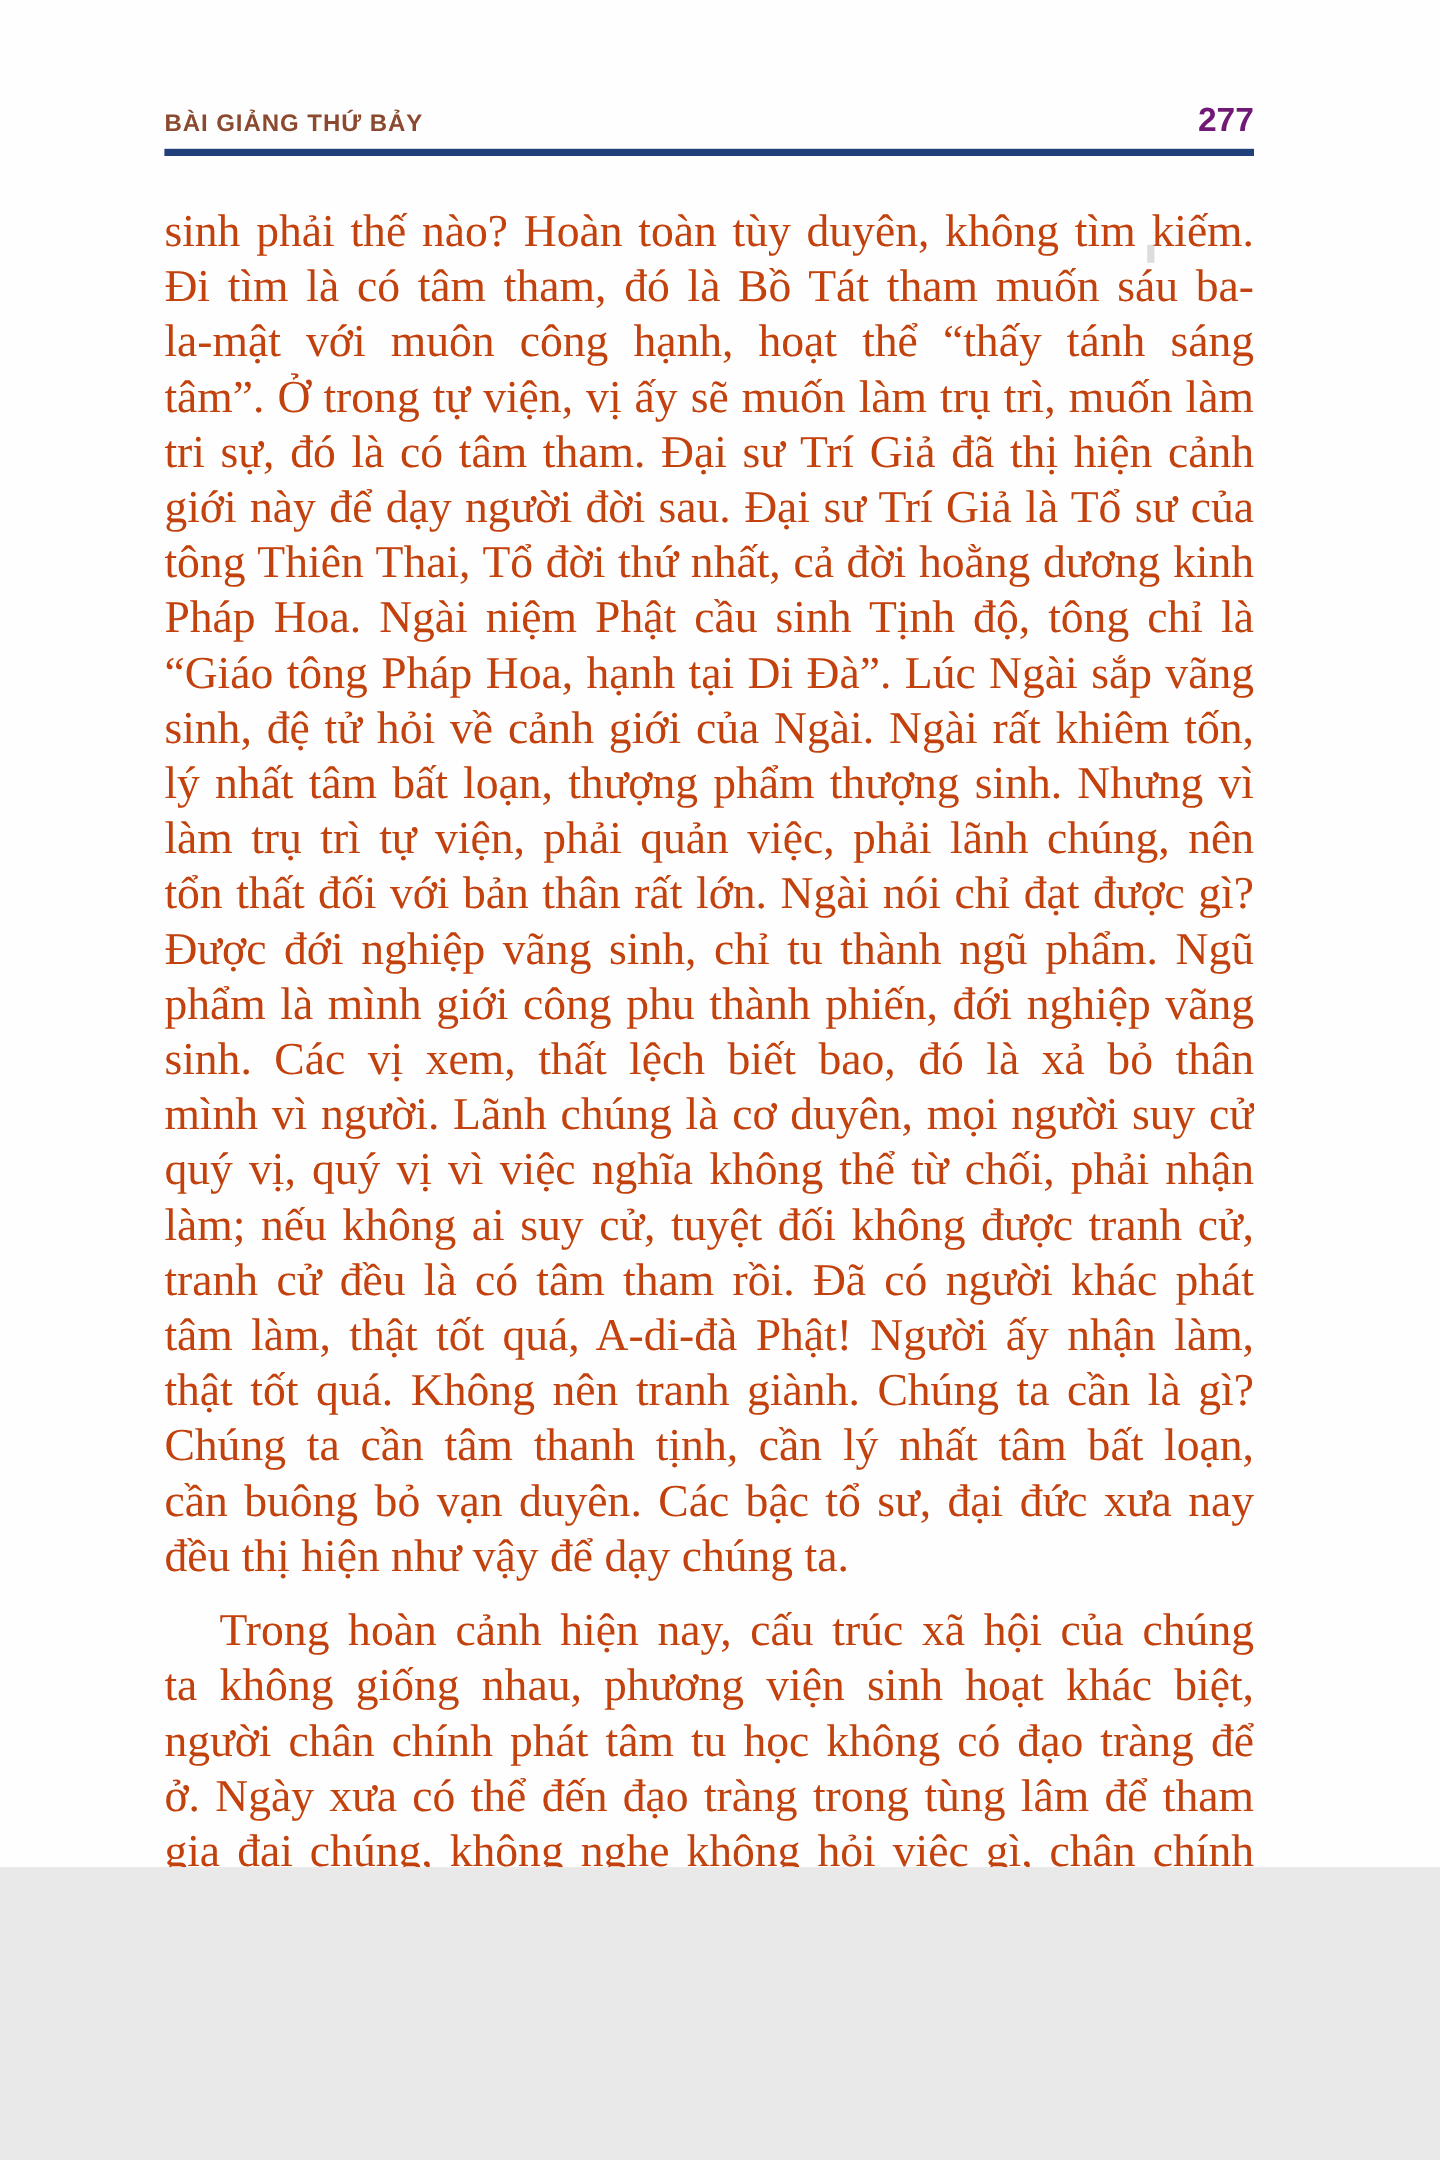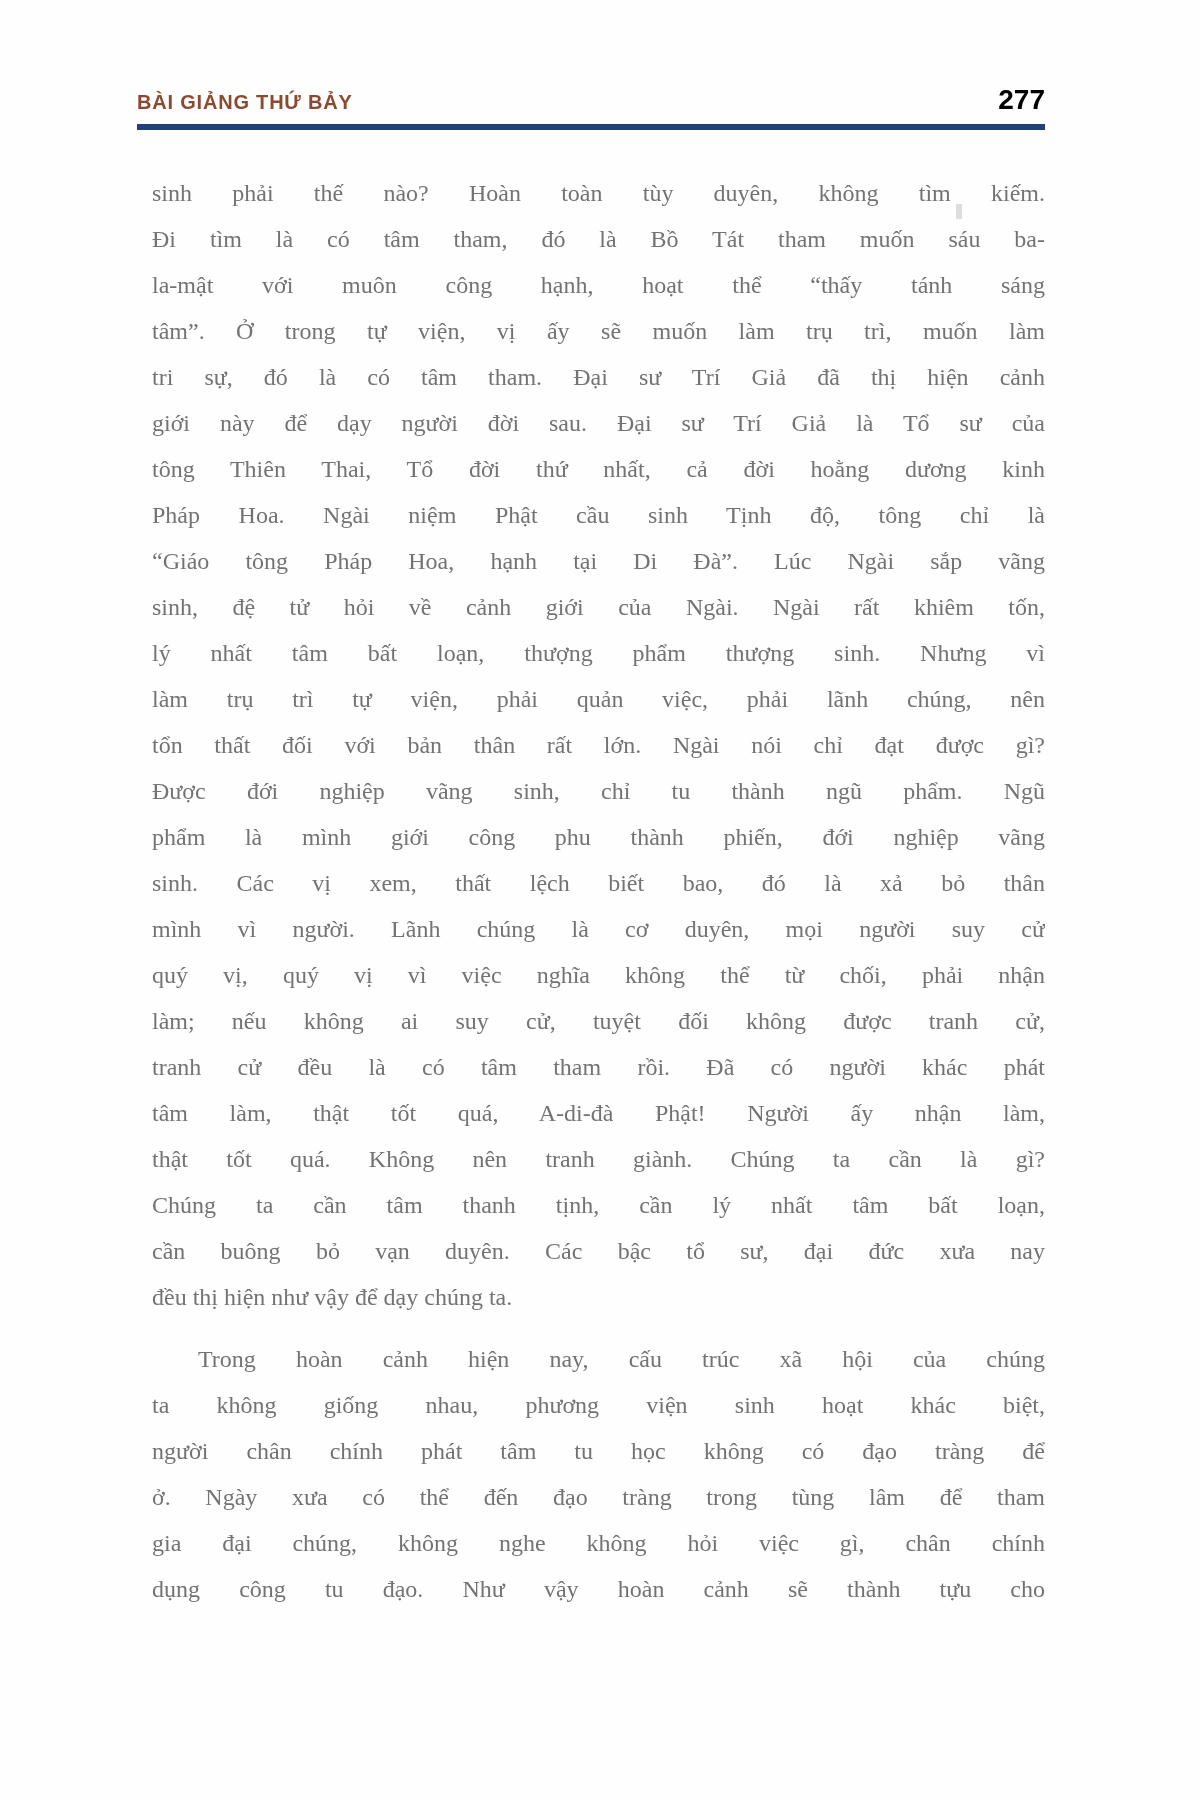--- a/index.html
+++ b/index.html
@@ -3,21 +3,21 @@
 <meta charset="utf-8">
 <style>
   html, body {
     margin: 0;
     padding: 0;
     background: #e9e9e9;
   }
   .page {
     position: relative;
     width: 1200px;
-    height: 1800px;
+    height: 1556px;
     background: #fefefe;
     overflow: hidden;
     font-family: "Liberation Serif", serif;
   }
   .content {
     position: absolute;
     left: 137px;
     width: 908px;
     top: 84px;
   }
@@ -30,33 +30,32 @@
     font-family: "Liberation Sans", sans-serif;
     font-weight: bold;
     font-size: 20px;
     letter-spacing: 0.8px;
     color: #8B4A2F;
   }
   .page-number {
     font-family: "Liberation Sans", sans-serif;
     font-weight: bold;
     font-size: 28px;
-    color: #000000;
+    color: #701a75;
   }
   .header-rule {
     margin-top: 8px;
     height: 6px;
     background: #21407A;
   }
   .body-text {
     margin-top: 40px;
-    font-size: 24px;
+    font-size: 38px;
     line-height: 46px;
-    color: #737373;
-    margin-left: 15px;
+    color: #c2410c;
   }
   .paragraph { margin: 0; }
   .paragraph + .paragraph { margin-top: 16px; }
   .text-line {
     text-align: justify;
     text-align-last: justify;
     height: 46px;
     overflow: hidden;
   }
   .text-line.no-justify {

